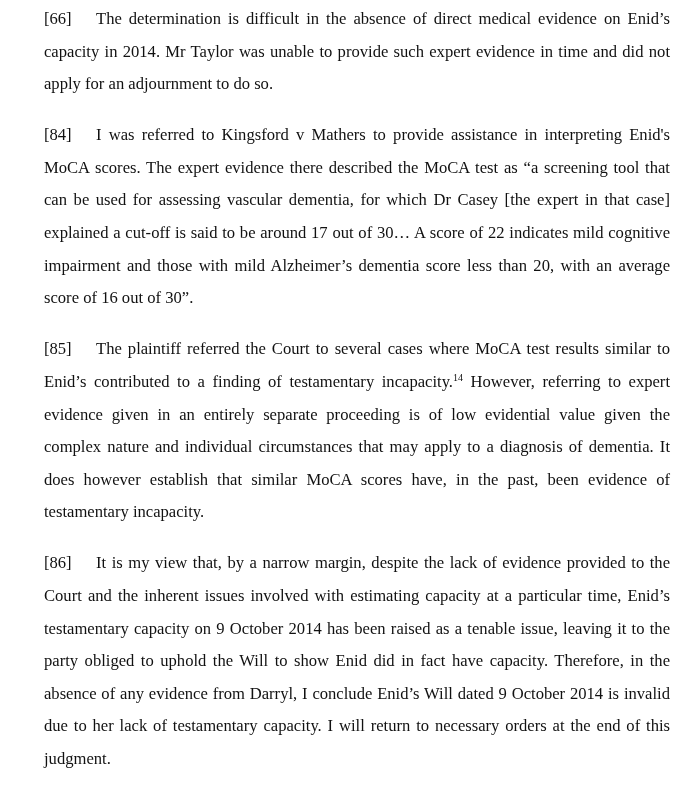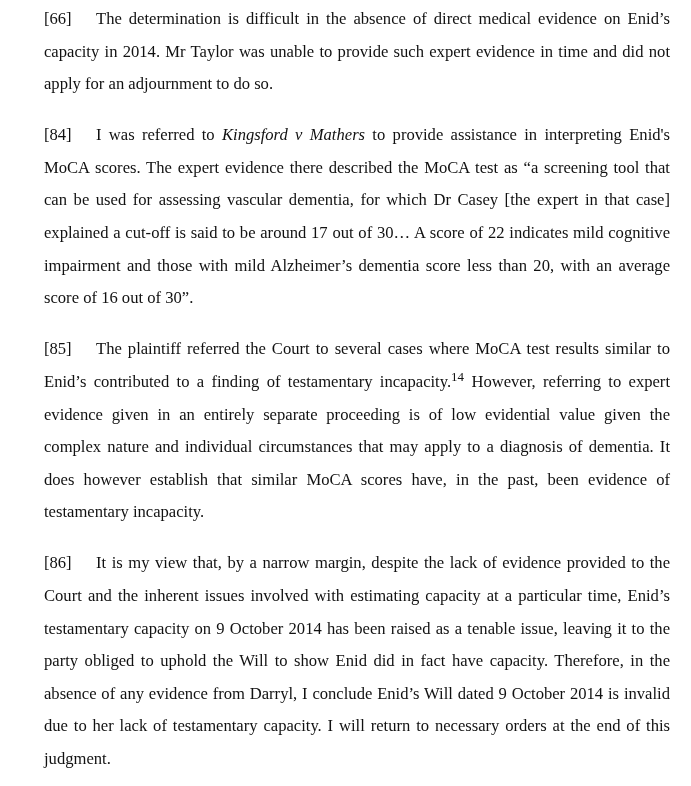--- a/index.html
+++ b/index.html
@@ -9,22 +9,22 @@
       color: #111111;
     }
     .page { position: relative; padding: 3px 21px 0 44px; }
     .para {
       font-size: 16.6px;
       line-height: 32.6px;
       text-align: justify;
       margin: 0 0 18.5px 0;
     }
     .num { display: inline-block; width: 52px; }
-    .case-name { font-style: italic; }
-    sup { font-size: 13px; line-height: 0; vertical-align: 6px; }
+    .case-name { }
+    sup { font-size: 10px; line-height: 0; vertical-align: 6px; }
   </style>
 </head>
 <body>
 
 <div class="page">
 
   <p class="para">
     <span class="num">[66]</span><span>The determination is difficult in the absence of direct medical evidence on Enid’s capacity in 2014.  Mr Taylor was unable to provide such expert evidence in time and did not apply for an adjournment to do so.</span>
   </p>
 

